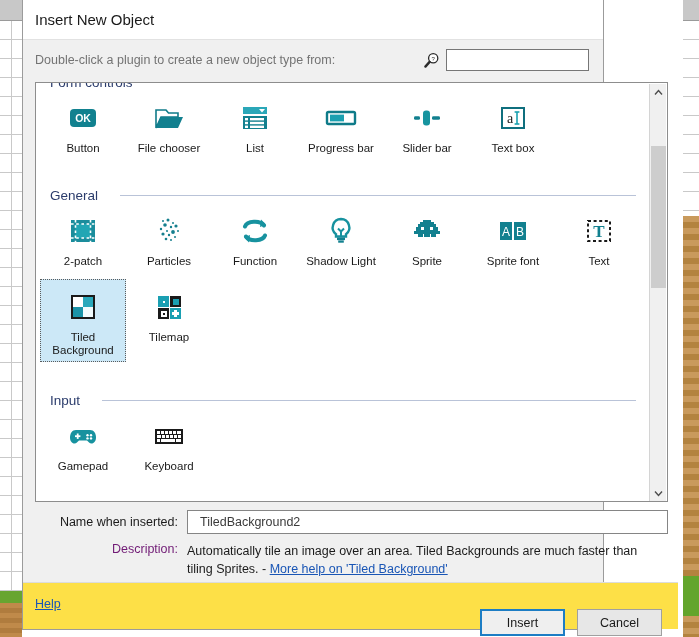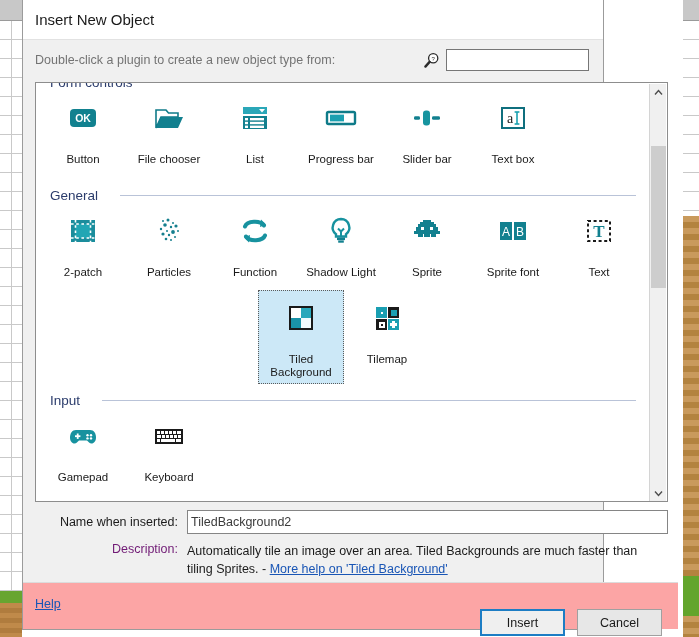--- a/index.html
+++ b/index.html
@@ -60,48 +60,48 @@
     background:#ffffff;border:1px solid #8d8d8d;box-sizing:border-box;overflow:hidden;
   }
   #panel-inner{position:absolute;left:0;top:0;width:612px;height:100%;}
   .group{position:absolute;left:0;width:612px;}
   .group-head{display:flex;align-items:center;gap:22px;padding:0 12px 0 14px;}
   .group-head .gt{font-size:13.5px;color:#2a3b6b;white-space:nowrap;}
   .group-head .gline{flex:1;height:1px;background:#b9c3d8;}
   .row{display:flex;padding-left:4px;}
   .cell{
     width:86px;box-sizing:border-box;padding:6px 2px 4px;
-    display:flex;flex-direction:column;align-items:center;gap:14px;
+    display:flex;flex-direction:column;align-items:center;gap:3px;
     border:1px dotted transparent;
   }
   .cell.selected{background:#cce8f7;border:1px dotted #5b5b5b;}
   .cell .ic{height:42px;display:flex;align-items:center;justify-content:center;}
   .cell .lb{font-size:11.5px;color:#1a1a1a;text-align:center;line-height:13px;}
 
   
   #vscroll{position:absolute;right:1px;top:1px;width:17px;height:418px;background:#f0f0f0;border-left:1px solid #d4d4d4;box-sizing:border-box;}
   .sbtn{width:17px;height:17px;display:flex;align-items:center;justify-content:center;color:#4d4d4d;font-size:9px;}
   #sup{position:absolute;top:0;left:0;}
   #sdn{position:absolute;bottom:0;left:0;}
   #sthumb{position:absolute;left:1px;top:62px;width:15px;height:142px;background:#cdcdcd;}
 
   
   .namerow{position:absolute;left:12px;top:509px;width:633px;height:26px;display:flex;align-items:center;}
   .namerow .lbl{font-size:12.5px;color:#1b1b1b;width:152px;text-align:right;padding-right:9px;box-sizing:border-box;}
   .namerow input{
     flex:1;height:24px;background:#fff;border:1px solid #858585;box-sizing:border-box;
-    font-size:12.5px;padding:0 3px;color:#3a3a3a;font-family:"Liberation Sans",sans-serif;outline:none;
+    font-size:12.5px;padding:0 12px;color:#3a3a3a;font-family:"Liberation Sans",sans-serif;outline:none;
   }
   .descrow{position:absolute;left:12px;top:542px;width:633px;display:flex;}
   .descrow .lbl{font-size:12.5px;color:#701a75;width:152px;text-align:right;padding-right:9px;box-sizing:border-box;flex:none;}
   .descrow .txt{font-size:12.5px;color:#1b1b1b;line-height:18px;width:470px;}
   .descrow .txt a{color:#1955b5;text-decoration:underline;}
 
   
-  #footer{position:absolute;left:0;bottom:0;width:655px;height:46px;background:#fca5a5;border-top:1px solid #dcdcdc;}
+  #footer{position:absolute;left:0;bottom:0;width:655px;height:46px;background:#fde047;border-top:1px solid #dcdcdc;}
   #helplink{position:absolute;left:12px;top:14px;font-size:12.5px;color:#1955b5;text-decoration:underline;}
   .btn{
     position:absolute;top:26px;height:27px;width:85px;box-sizing:border-box;
     background:#e7e7e7;border:1px solid #a0a0a0;font-size:12.5px;color:#1a1a1a;
     font-family:"Liberation Sans",sans-serif;cursor:default;
     display:flex;align-items:center;justify-content:center;
   }
   .btn.primary{border:2px solid #1d7dc4;background:#efefef;}
   #btn-insert{right:113px;}
   #btn-cancel{right:16px;}
@@ -341,21 +341,21 @@
               <svg width="34" height="34" viewBox="0 0 34 34">
                 <rect x="6" y="7" width="22" height="20" fill="none" stroke="#1a1a1a" stroke-width="2" stroke-dasharray="3 2.6"></rect>
                 <text x="17" y="23" font-size="17" font-weight="bold" text-anchor="middle" fill="#12808f" font-family="Liberation Serif, serif">T</text>
               </svg>
             </span>
             <span class="lb">Text</span>
           </div>
 
         </div>
 
-        <div class="row" style="margin-top:6px;justify-content:center;">
+        <div class="row" style="margin-top:6px;">
 
           <div class="cell selected">
             <span class="ic">
               <svg width="34" height="34" viewBox="0 0 34 34">
                 <rect x="5" y="5" width="24" height="24" fill="#1a1a1a"></rect>
                 <rect x="7" y="7" width="10" height="10" fill="#ffffff"></rect>
                 <rect x="17" y="7" width="10" height="10" fill="#29a8bb"></rect>
                 <rect x="7" y="17" width="10" height="10" fill="#1a93a8"></rect>
                 <rect x="17" y="17" width="10" height="10" fill="#f2fbfd"></rect>
               </svg>

